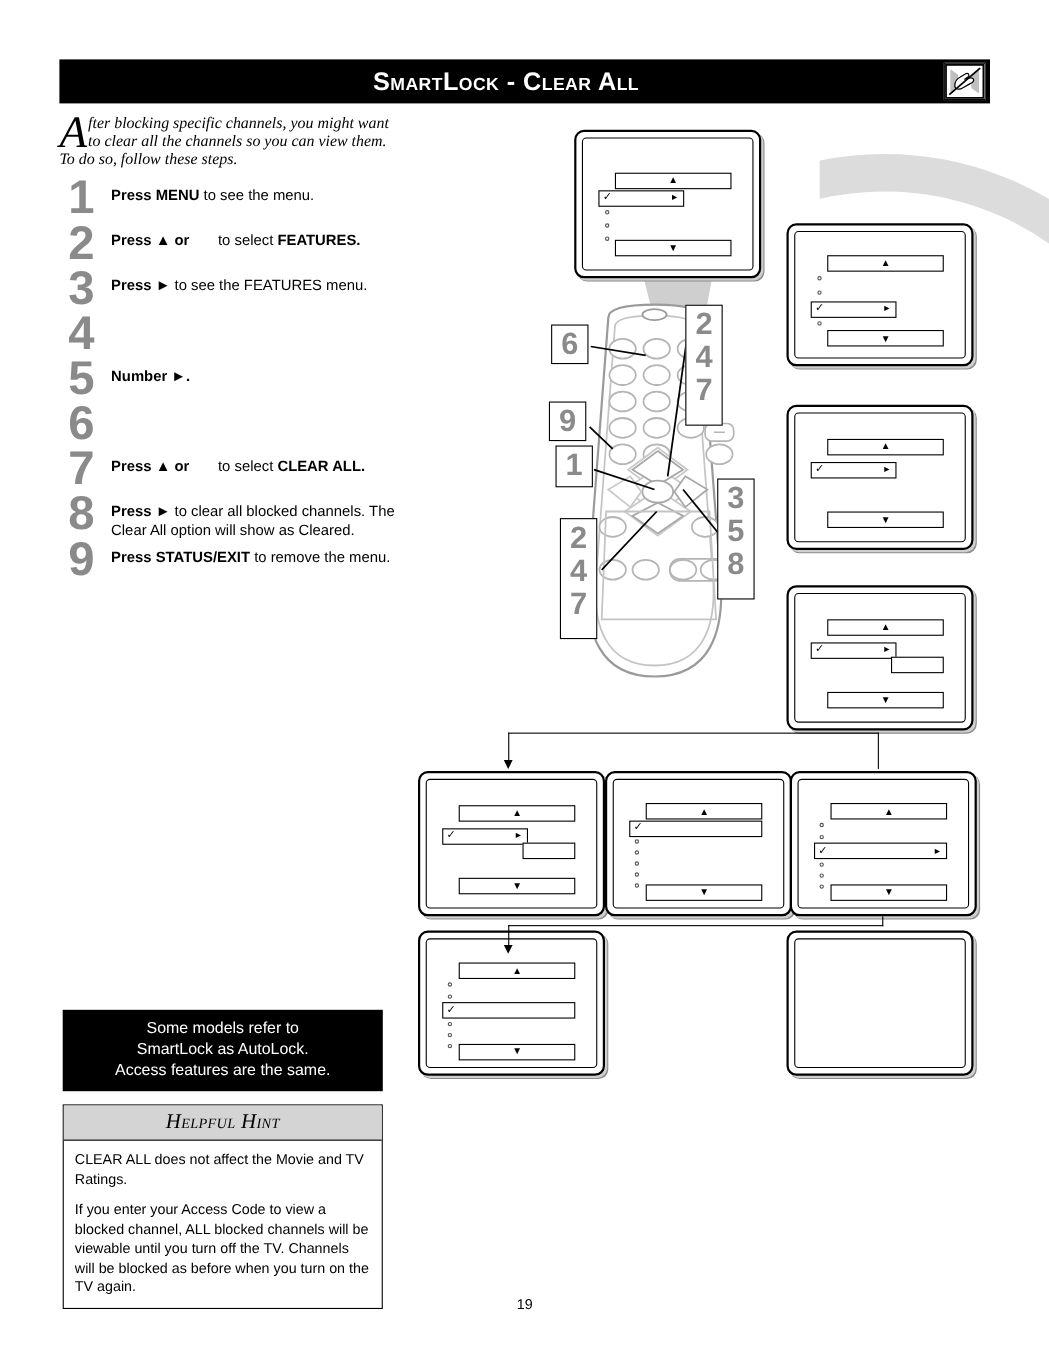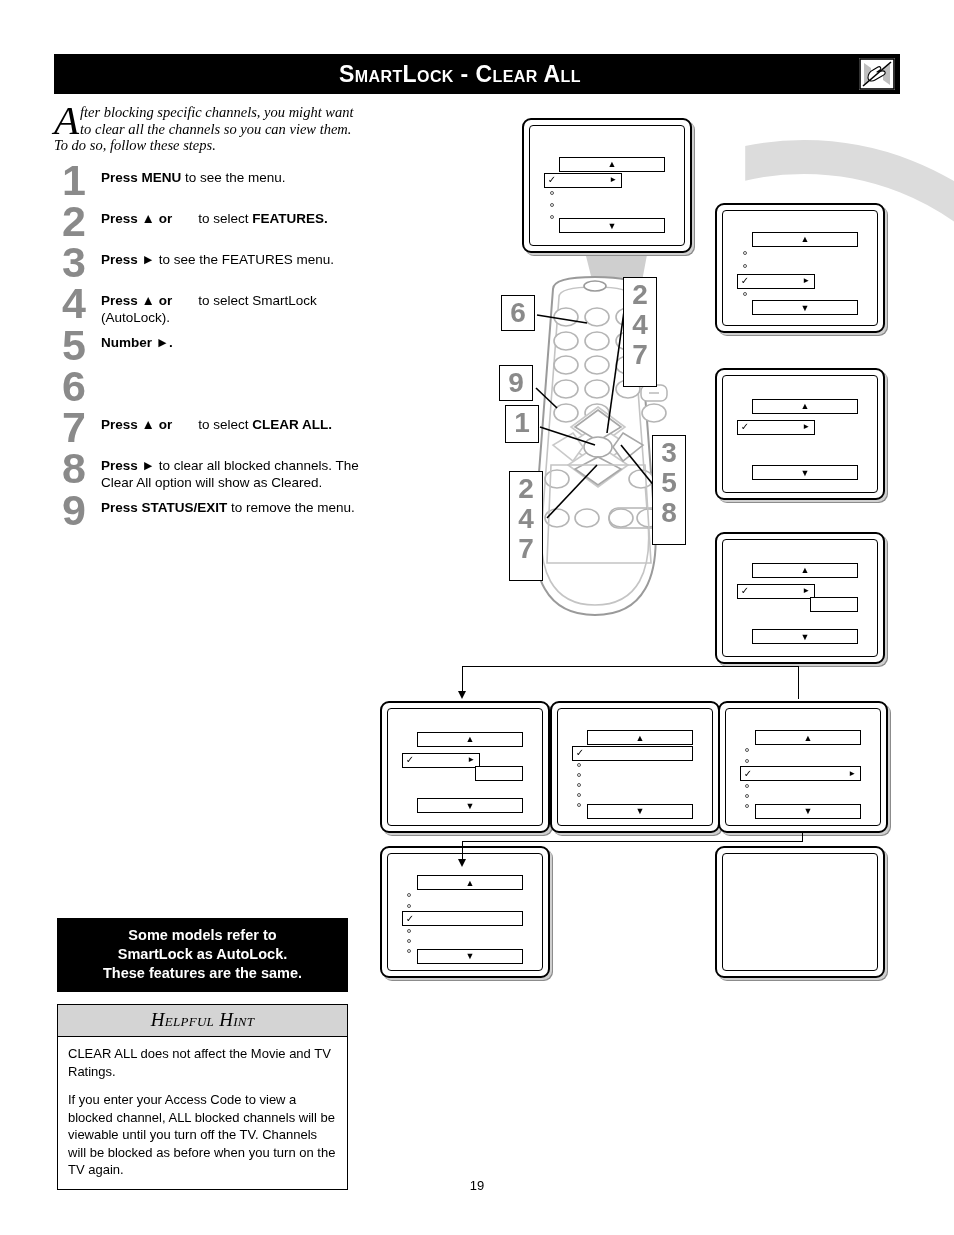--- a/index.html
+++ b/index.html
@@ -115,21 +115,21 @@
   
   .note-box {
     position: absolute;
     left: 57px;
     top: 918px;
     width: 291px;
     background: #000;
     color: #fff;
     text-align: center;
     font-family: "Liberation Sans", sans-serif;
-    font-weight: bold;
+    font-weight: normal;
     font-size: 14.5px;
     line-height: 19px;
     padding: 8px 6px 9px 6px;
     box-sizing: border-box;
   }
 
   
   .hint-box {
     position: absolute;
     left: 57px;
@@ -338,21 +338,20 @@
       <div class="step">
         <div class="step-num">2</div>
         <div class="step-text"><b>Press ▲ or</b><span class="gap"></span>to select <b>FEATURES.</b></div>
       </div>
       <div class="step">
         <div class="step-num">3</div>
         <div class="step-text"><b>Press ►</b> to see the FEATURES menu.</div>
       </div>
       <div class="step">
         <div class="step-num">4</div>
-        <div class="step-text"><b>Press ▲ or</b><span class="gap"></span>to select SmartLock (AutoLock).</div>
       </div>
       <div class="step">
         <div class="step-num">5</div>
         <div class="step-text"><b>Number ►.</b></div>
       </div>
       <div class="step">
         <div class="step-num">6</div>
       </div>
       <div class="step">
         <div class="step-num">7</div>
@@ -364,21 +363,21 @@
       </div>
       <div class="step">
         <div class="step-num">9</div>
         <div class="step-text"><b>Press STATUS/EXIT</b> to remove the menu.</div>
       </div>
     </div>
 
   <div class="note-box">
     <div>Some models refer to</div>
     <div>SmartLock as AutoLock.</div>
-    <div>These features are the same.</div>
+    <div>Access features are the same.</div>
   </div>
 
   <div class="hint-box">
     <div class="hint-head">Helpful Hint</div>
     <div class="hint-body">
       <p>CLEAR ALL does not affect the Movie and TV Ratings.</p>
       <p>If you enter your Access Code to view a blocked channel, ALL blocked channels will be viewable until you turn off the TV. Channels will be blocked as before when you turn on the TV again.</p>
     </div>
   </div>
 

